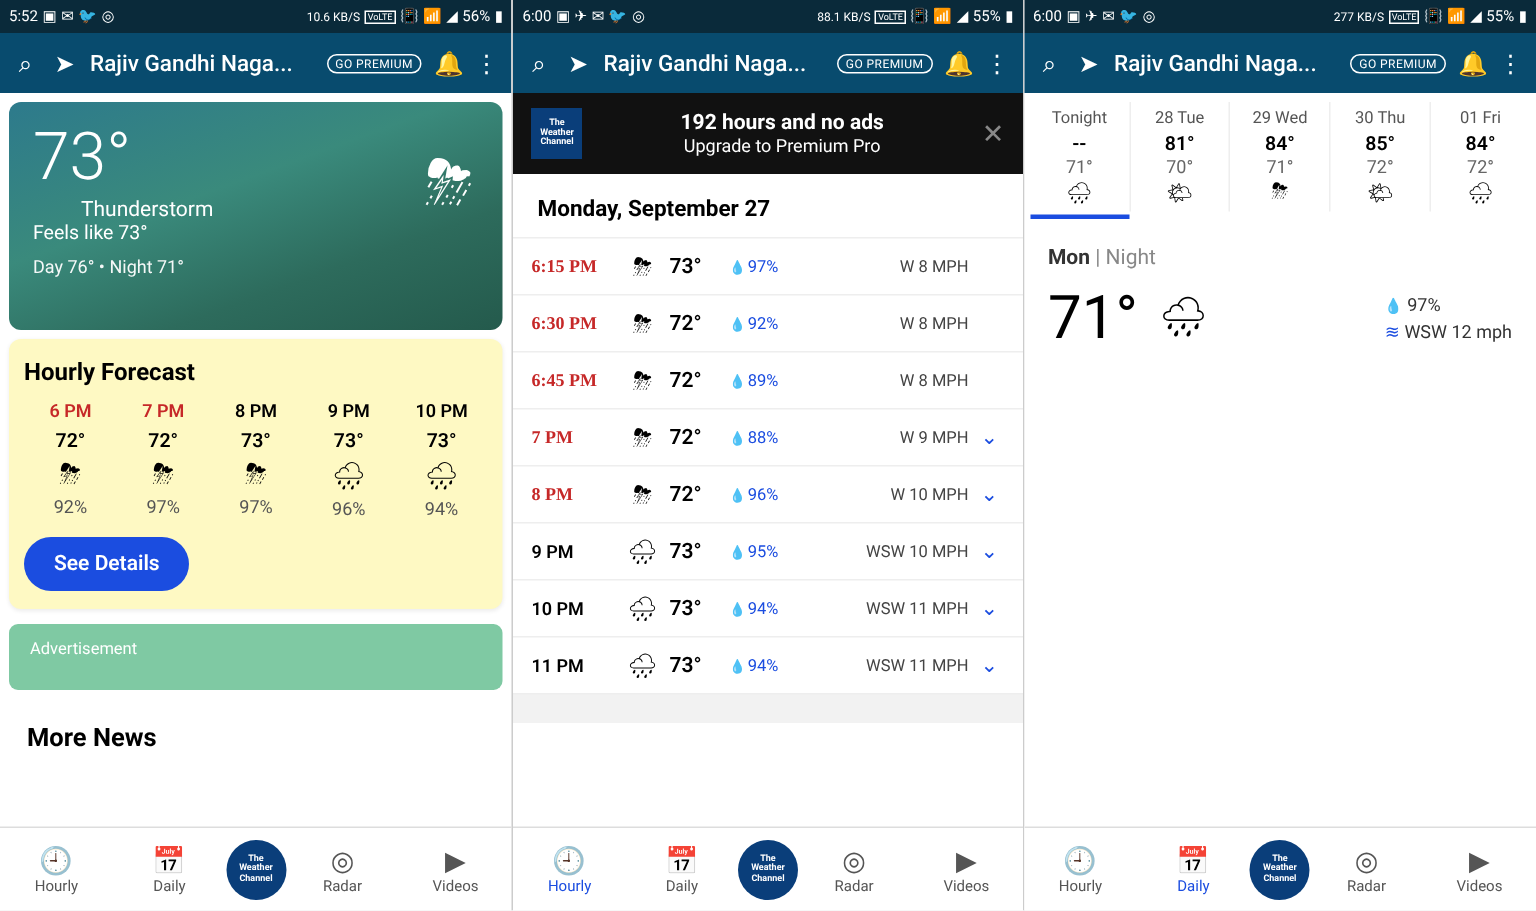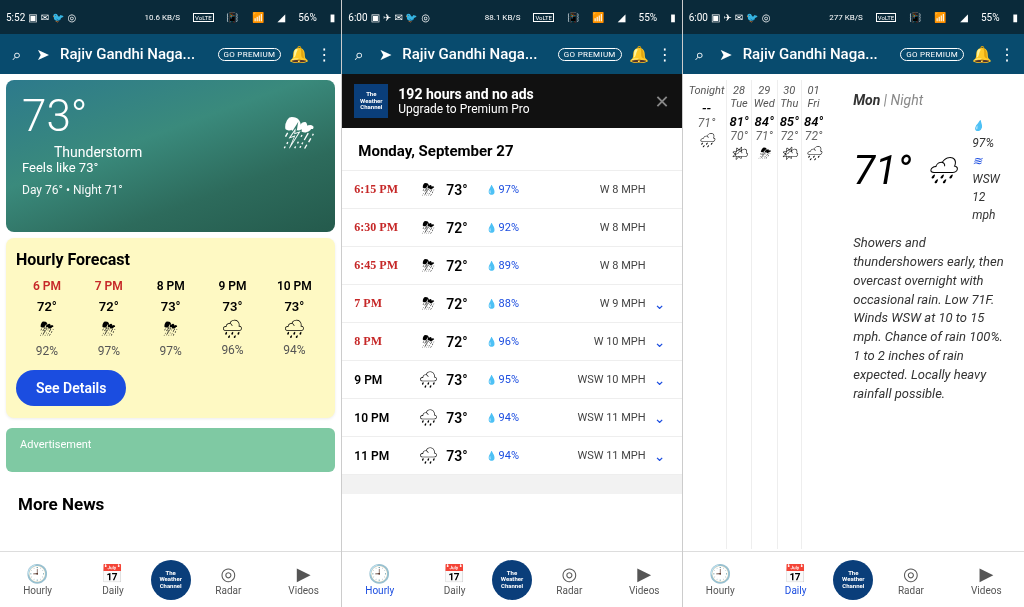--- a/index.html
+++ b/index.html
@@ -1,20 +1,20 @@
 <!DOCTYPE html>
 <html><head>
 <meta charset="utf-8">
 <style>
   * { box-sizing: border-box; margin: 0; padding: 0; font-family: -apple-system, Roboto, Arial, sans-serif; }
   body { display: flex; width: 1024px; height: 607px; background: #f0f0f0; overflow: hidden; }
   .phone { width: 341.33px; height: 607px; display: flex; flex-direction: column; background: #fff; position: relative; }
-  .status-bar { height: 34px; background: #0a2a3a; color: #fff; display: flex; align-items: center; font-size: 10px; padding: 0 6px; justify-content: space-between; }
+  .status-bar { height: 22px; background: #0a2a3a; color: #fff; display: flex; align-items: center; font-size: 10px; padding: 0 6px; justify-content: space-between; }
   .sb-left { display: flex; gap: 3px; align-items: center; }
-  .sb-right { display: flex; gap: 13px; align-items: center; }
+  .sb-right { display: flex; gap: 3px; align-items: center; }
   .sb-ico { font-size: 10px; }
   .app-bar { height: 40px; background: #084b6e; color: #fff; display: flex; align-items: center; padding: 0 8px; gap: 8px; }
   .app-bar .loc { font-size: 15px; font-weight: 500; flex: 1; white-space: nowrap; overflow: hidden; }
   .pill { border: 1px solid #fff; border-radius: 10px; font-size: 8px; padding: 1px 5px; letter-spacing: 0.3px; }
   .app-bar .ico { width: 18px; font-size: 16px; text-align: center; }
   
   .hero { background: linear-gradient(160deg, #2d7a8c 0%, #3a8a7c 40%, #2d6b5c 70%, #245a4c 100%); color: #fff; padding: 14px 16px 8px; margin: 6px; border-radius: 8px; position: relative; height: 152px; }
   .hero .temp { font-size: 44px; font-weight: 300; line-height: 1; }
   .hero .cond { font-size: 14px; margin-top: 6px; margin-left: 32px; }
   .hero .feels { font-size: 13px; }
@@ -35,36 +35,36 @@
   
   .bnav { height: 56px; border-top: 1px solid #ddd; background: #fff; display: flex; justify-content: space-around; align-items: center; margin-top: auto; }
   .bnav .item { text-align: center; font-size: 10px; color: #555; flex: 1; }
   .bnav .item.active { color: #1b4de0; }
   .bnav .item .ico { font-size: 18px; display: block; margin-bottom: 1px; }
   .bnav .twc { width: 40px; height: 40px; border-radius: 50%; background: #0a3e7a; color: #fff; font-size: 6px; text-align: center; display: flex; align-items: center; justify-content: center; line-height: 1.1; font-weight: 700; padding: 4px; }
   
   .s2-body { flex: 1; overflow: hidden; display: flex; flex-direction: column; }
   .promo { background: #111; color: #fff; display: flex; align-items: center; padding: 10px 12px; gap: 10px; }
   .promo .pl { width: 34px; height: 34px; background: #0a3e7a; color: #fff; font-size: 6px; display: flex; align-items: center; justify-content: center; text-align: center; line-height: 1.1; font-weight: 700; position: relative; }
-  .promo .txt { flex: 1; font-size: 12px; }
+  .promo .txt { flex: 1; font-size: 12px; text-align: center; }
   .promo .txt b { font-size: 14px; display: block; }
   .promo .x { font-size: 18px; color: #888; }
   .day-hdr { padding: 14px 16px 10px; font-size: 15px; font-weight: 700; }
   .row { display: flex; align-items: center; height: 38px; border-top: 1px solid #eee; padding: 0 12px; font-size: 12px; gap: 4px; }
   .row .tm { width: 56px; font-weight: 600; }
   .row.red .tm { color: #c62828; font-family: Liberation Serif, serif; }
   .row .ic { width: 28px; font-size: 16px; text-align: center; }
   .row .dg { width: 36px; font-weight: 600; font-size: 14px; }
   .row .rn { width: 46px; color: #1b4de0; font-size: 11px; }
   .row .rn::before { content: "💧"; font-size: 9px; margin-right: 1px; }
   .row .wd { flex: 1; text-align: right; font-size: 11px; color: #444; padding-right: 4px; }
   .row .cv { width: 16px; color: #1b4de0; font-size: 14px; }
   .gap { height: 20px; background: #f2f2f2; border-top: 1px solid #eee; }
   
-  .s3-body { flex: 1; display: flex; flex-direction: row; font-style: italic; }
+  .s3-body { flex: 1; display: flex; flex-direction: column; }
   .days { display: flex; padding: 6px 4px 2px; }
   .day { flex: 1; text-align: center; font-size: 11px; padding: 4px 2px; border-right: 1px solid #eee; }
   .day:last-child { border-right: none; }
   .day .lbl { color: #555; margin-bottom: 4px; font-size: 11px; }
   .day .hi { font-weight: 600; font-size: 13px; }
   .day .lo { color: #666; font-size: 12px; }
   .day .di { font-size: 14px; margin-top: 2px; }
   .ind { height: 3px; display: flex; margin: 0 4px; }
   .ind .seg { flex: 1; }
   .ind .seg.on { background: #1b4de0; }
@@ -351,21 +351,20 @@
         <b>Mon</b><span> | Night</span>
       </div>
       <div class="row2">
         <div class="big">71°</div>
         <div class="ico3">🌧</div>
         <div class="stats">
           <div class="r">97%</div>
           <div class="w">WSW 12 mph</div>
         </div>
       </div>
-      <div class="desc">Showers and thundershowers early, then overcast overnight with occasional rain. Low 71F. Winds WSW at 10 to 15 mph. Chance of rain 100%. 1 to 2 inches of rain expected.  Locally heavy rainfall possible.</div>
     </div>
   </div>
   <div class="bnav">
     <div class="item"><span class="ico">🕘</span><span>Hourly</span></div>
     <div class="item active"><span class="ico">📅</span><span>Daily</span></div>
     <div class="twc">The Weather Channel</div>
     <div class="item"><span class="ico">◎</span><span>Radar</span></div>
     <div class="item"><span class="ico">▶</span><span>Videos</span></div>
   </div>
 </div>

